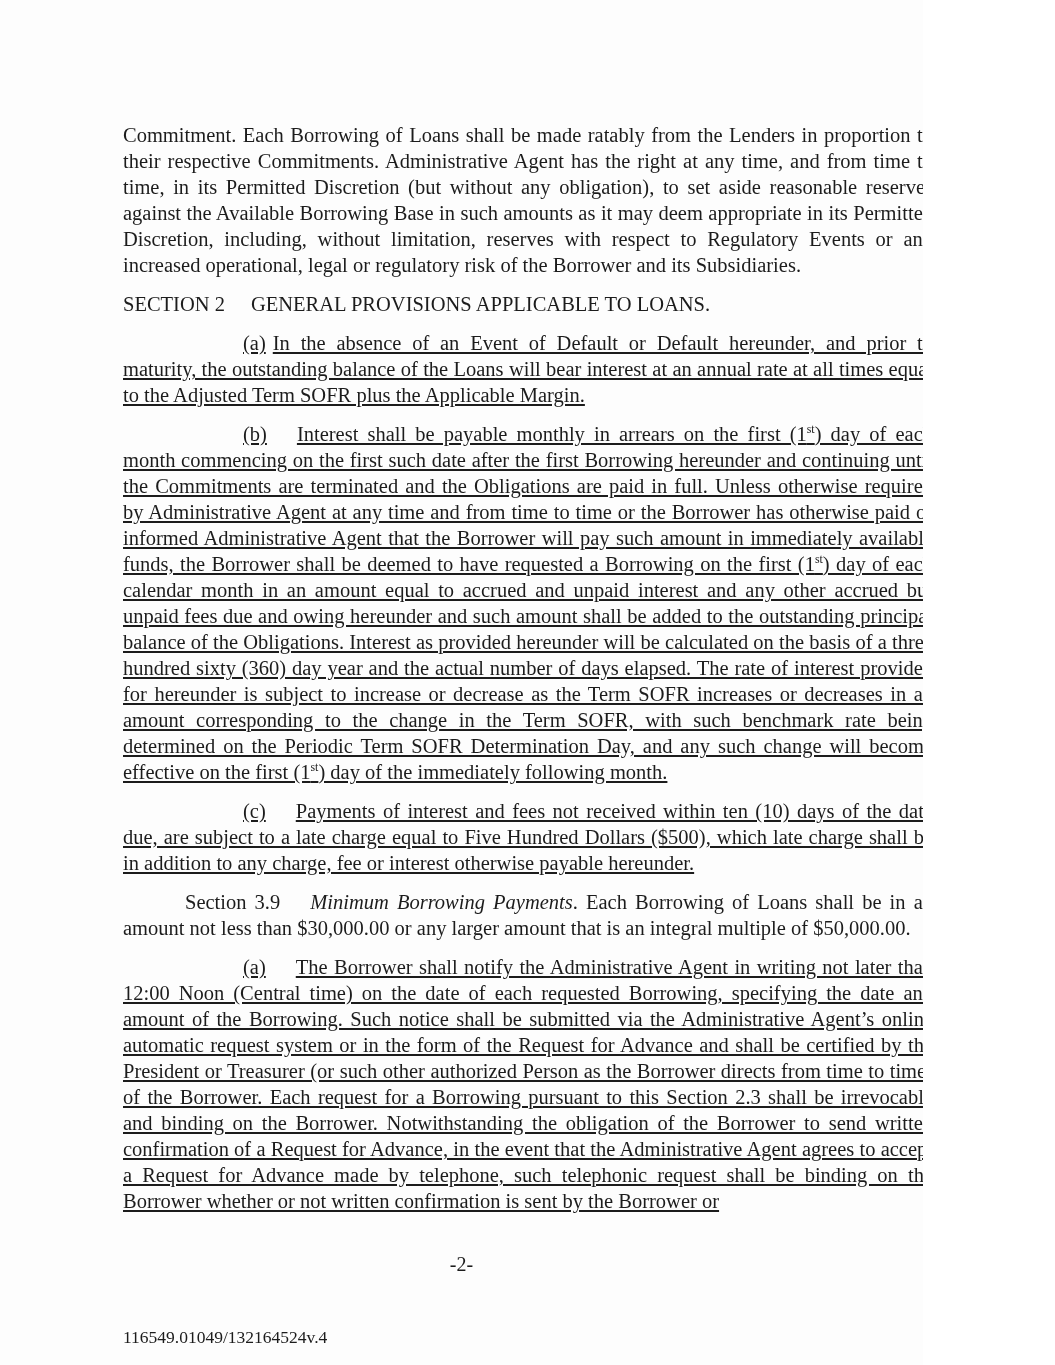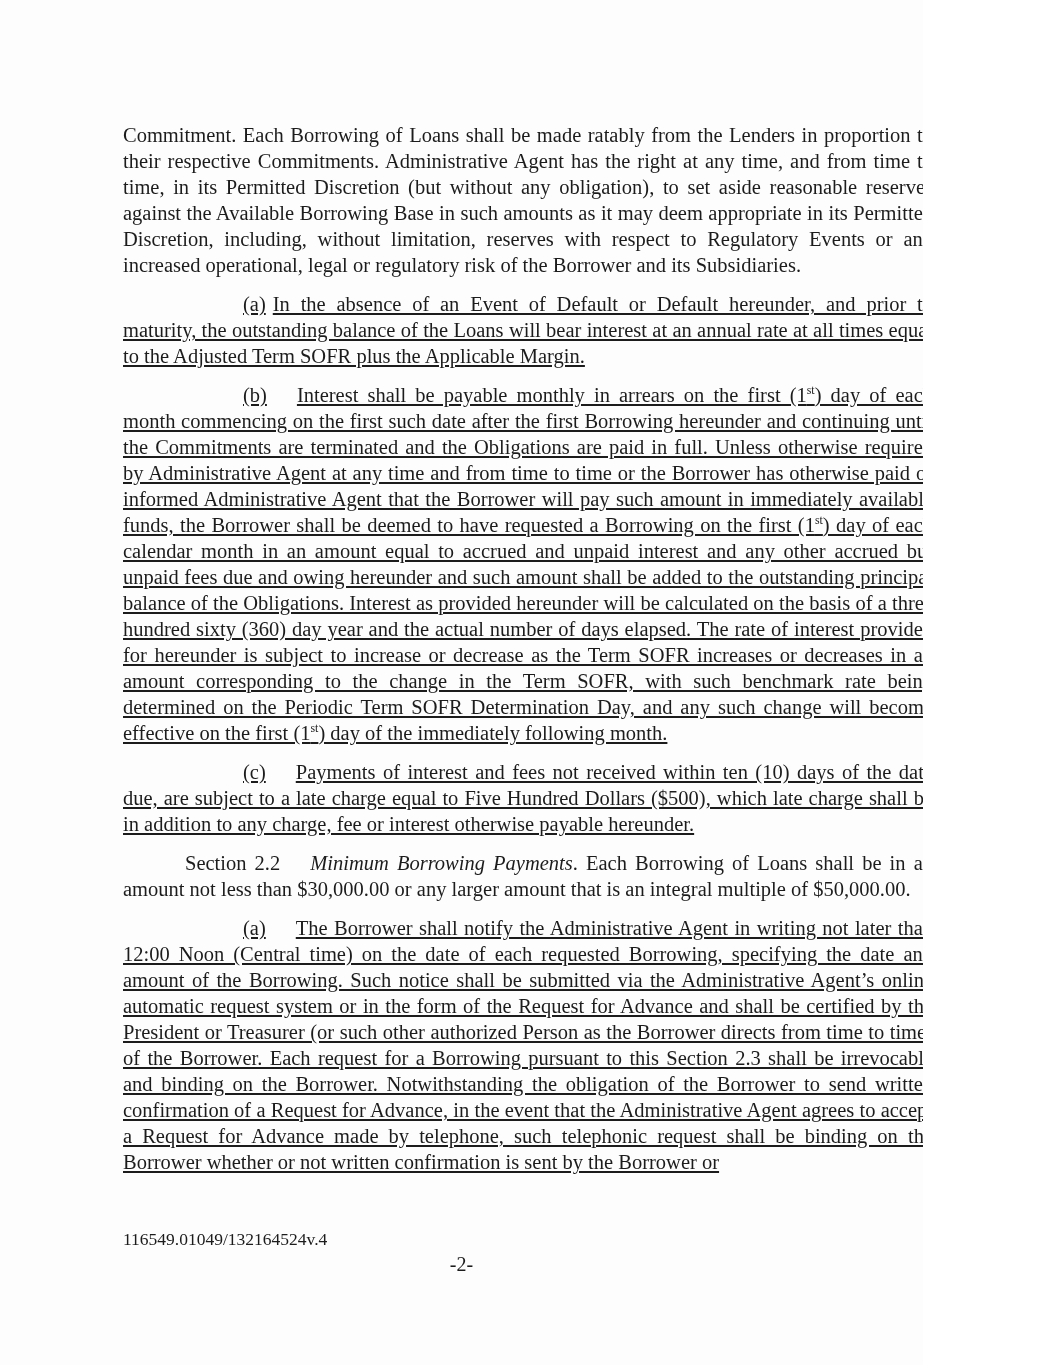--- a/index.html
+++ b/index.html
@@ -52,43 +52,44 @@
     top: 1251px;
     left: 0;
     width: 100%;
     text-align: center;
     font-size: 20px;
     line-height: 26px;
   }
 
   .footer-id {
     position: absolute;
-    top: 1228px;
+    top: 1326px;
     left: 123px;
     font-size: 17.5px;
     line-height: 22px;
   }
 </style>
 </head>
 <body>
 
 <div class="page">
   <main class="body-text">
 
     <p class="para first">Commitment.  Each Borrowing of Loans shall be made ratably from the Lenders in proportion to their respective Commitments.  Administrative Agent has the right at any time, and from time to time, in its Permitted Discretion (but without any obligation), to set aside reasonable reserves against the Available Borrowing Base in such amounts as it may deem appropriate in its Permitted Discretion, including, without limitation, reserves with respect to Regulatory Events or any increased operational, legal or regulatory risk of the Borrower and its Subsidiaries.</p>
 
+    <p class="para"><span>SECTION 2</span><span class="th"></span><span>GENERAL PROVISIONS APPLICABLE TO LOANS.</span></p>
 
 
     <p class="para sub"><span class="plabel">(a)</span><span class="sp"></span><span><span>In the absence of an Event of Default or Default hereunder, and prior to maturity, the outstanding balance of the Loans will bear interest at an annual rate at all times equal to the Adjusted Term SOFR plus the Applicable Margin.</span></span></p>
 
     <p class="para sub"><span class="plabel">(b)</span><span class="tab"></span><span><span>Interest shall be payable monthly in arrears on the first (1</span><sup>st</sup><span>) day of each month commencing on the first such date after the first Borrowing hereunder and continuing until the Commitments are terminated and the Obligations are paid in full.  Unless otherwise required by Administrative Agent at any time and from time to time or the Borrower has otherwise paid or informed Administrative Agent that the Borrower will pay such amount in immediately available funds, the Borrower shall be deemed to have requested a Borrowing on the first (1</span><sup>st</sup><span>) day of each calendar month in an amount equal to accrued and unpaid interest and any other accrued but unpaid fees due and owing hereunder and such amount shall be added to the outstanding principal balance of the Obligations.  Interest as provided hereunder will be calculated on the basis of a three hundred sixty (360) day year and the actual number of days elapsed.  The rate of interest provided for hereunder is subject to increase or decrease as the Term SOFR increases or decreases in an amount corresponding to the change in the Term SOFR, with such benchmark rate being determined on the Periodic Term SOFR Determination Day, and any such change will become effective on the first (1</span><sup>st</sup><span>) day of the immediately following month.</span></span></p>
 
     <p class="para sub"><span class="plabel">(c)</span><span class="tab"></span><span><span>Payments of interest and fees not received within ten (10) days of the date due, are subject to a late charge equal to Five Hundred Dollars ($500), which late charge shall be in addition to any charge, fee or interest otherwise payable hereunder.</span></span></p>
 
-    <p class="para sec"><span>Section 2.2</span><span class="tab"></span><span><i>Minimum Borrowing Payments</i><span>.  Each Borrowing of Loans shall be in an amount not less than $30,000.00 or any larger amount that is an integral multiple of $50,000.00.</span></span></p>
+    <p class="para sec"><span>Section 3.9</span><span class="tab"></span><span><i>Minimum Borrowing Payments</i><span>.  Each Borrowing of Loans shall be in an amount not less than $30,000.00 or any larger amount that is an integral multiple of $50,000.00.</span></span></p>
 
 
     <p class="para sub"><span class="plabel">(a)</span><span class="tab"></span><span><span>The Borrower shall notify the Administrative Agent in writing not later than 12:00 Noon (Central time) on the date of each requested Borrowing, specifying the date and amount of the Borrowing.  Such notice shall be submitted via the Administrative Agent’s online automatic request system or in the form of the Request for Advance and shall be certified by the President or Treasurer (or such other authorized Person as the Borrower directs from time to time) of the Borrower.  Each request for a Borrowing pursuant to this Section 2.3 shall be irrevocable and binding on the Borrower.  Notwithstanding the obligation of the Borrower to send written confirmation of a Request for Advance, in the event that the Administrative Agent agrees to accept a Request for Advance made by telephone, such telephonic request shall be binding on the Borrower whether or not written confirmation is sent by the Borrower or</span></span></p>
 
   </main>
 
   <div class="footer-num">-2-</div>
 
   <div class="footer-id">116549.01049/132164524v.4</div>
 </div>

